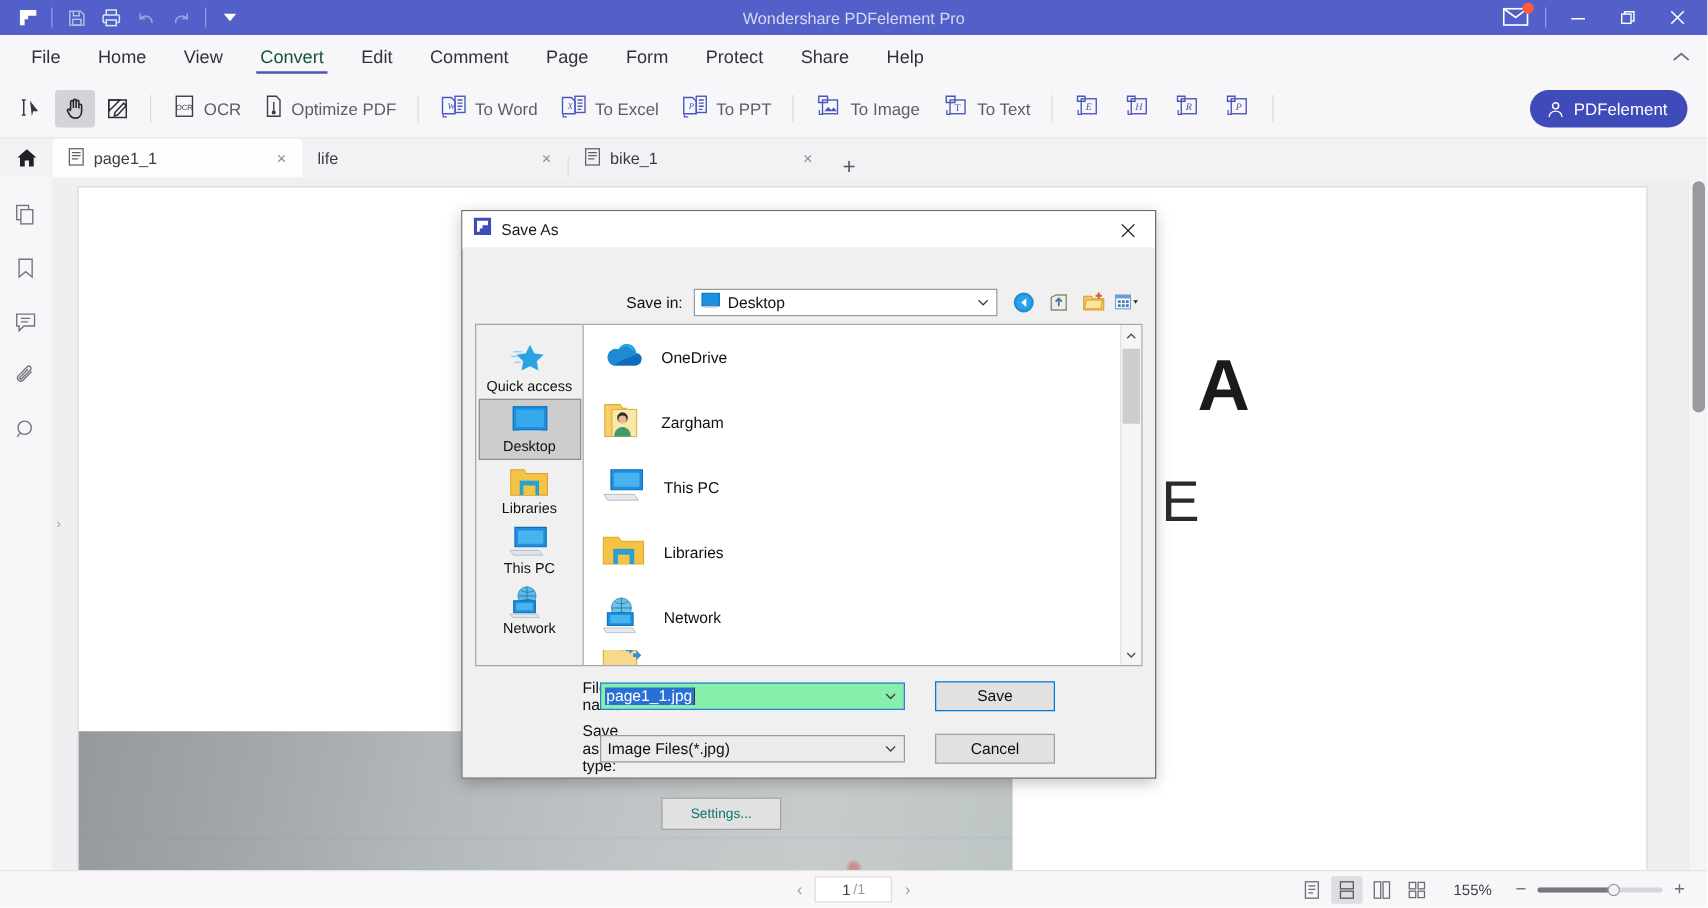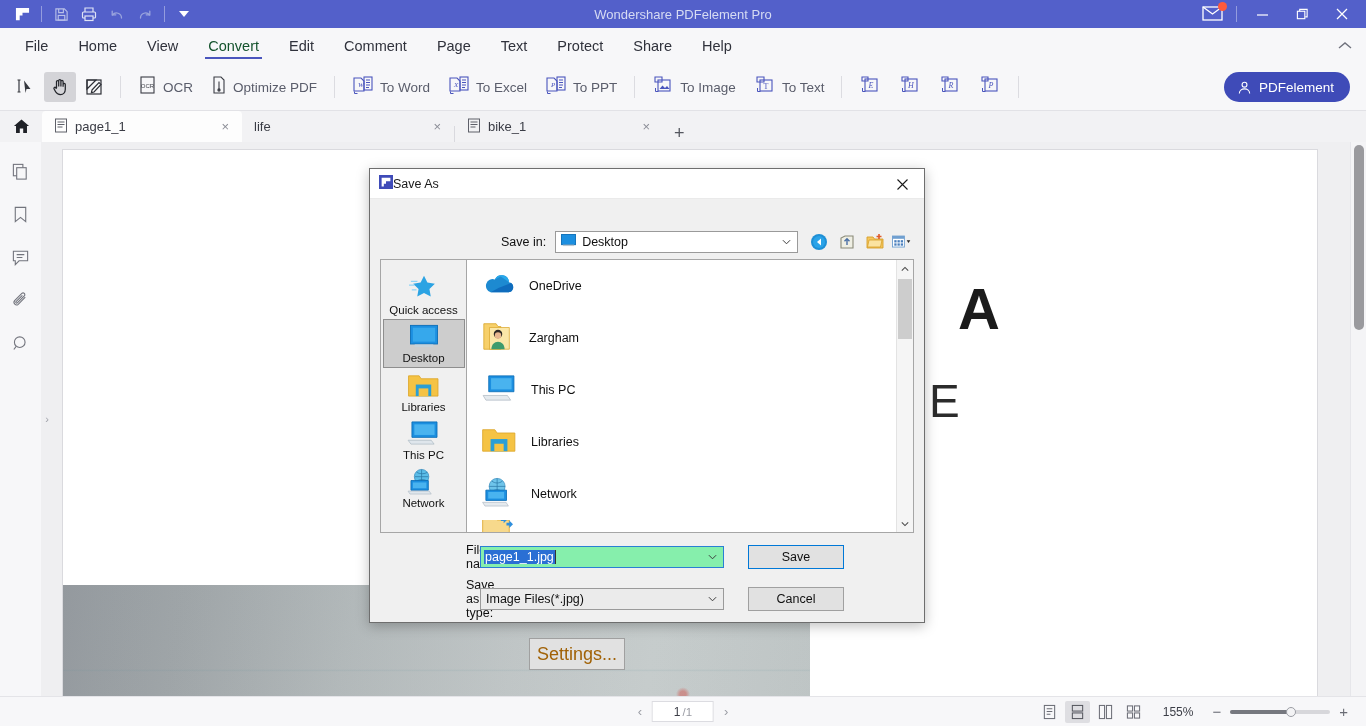--- a/index.html
+++ b/index.html
@@ -187,21 +187,21 @@
 
   
   .dialog {
     position: absolute; left: 369px; top: 168px; width: 556px; height: 455px;
     background: #f0f0f0; border: 1px solid #6e6e6e;
     box-shadow: 0 3px 12px rgba(0,0,0,.25);
     font-family: "Liberation Sans", sans-serif;
   }
   .dlg-title {
     height: 30px; background: #ffffff; display: flex; align-items: center;
-    padding-left: 9px; border-bottom: 1px solid #eaeaea;
+    padding-left: 9px; gap: 8px; border-bottom: 1px solid #eaeaea;
   }
   .dlg-title-text { font-size: 12.5px; color: #1a1a1a; }
   .dlg-close {
     position: absolute; right: 0; top: 0; width: 44px; height: 30px;
     display: flex; align-items: center; justify-content: center; cursor: pointer;
   }
   .savein-row { display: flex; align-items: center; padding: 8px 10px 6px 0; margin-top: 24px; }
   .savein-lbl { width: 186px; text-align: right; font-size: 12.5px; color: #101010; padding-right: 9px; }
   .combo {
     height: 22px; border: 1px solid #9a9a9a; background: #fff; display: flex; align-items: center;
@@ -252,22 +252,22 @@
   .fn-arrow { width: 22px; margin-left: auto; display: flex; align-items: center; justify-content: center; font-size: 9px; color: #3c3c3c; }
   .type-combo { width: 244px; height: 22px; border: 1px solid #9a9a9a; background: #ebebeb; }
   .dlg-btn {
     width: 96px; height: 24px; border: 1px solid #a0a0a0; background: #e1e1e1;
     font-size: 12.5px; color: #101010; display: flex; align-items: center; justify-content: center;
     cursor: pointer; margin-left: 24px;
   }
   .dlg-btn.primary { border: 1px solid #0078d7; background: #e1e1e1; }
   .settings-row { display: flex; justify-content: center; padding-top: 11px; padding-right: 130px; }
   .settings-btn {
-    width: 96px; height: 32px; border: 1px solid #a0a0a0; background: #e1e1e1;
-    font-size: 18px; color: #a16207; display: flex; align-items: center; justify-content: center; cursor: pointer;
+    width: 96px; height: 26px; border: 1px solid #a0a0a0; background: #e1e1e1;
+    font-size: 11px; color: #0f766e; display: flex; align-items: center; justify-content: center; cursor: pointer;
   }
 </style>
 </head>
 <body>
 
 <div id="app">
 
   <div class="titlebar">
     <div class="tb-left">
       <div class="tb-btn">
@@ -341,21 +341,21 @@
   </div>
 
   <div class="menubar">
     <div class="menu-item">File</div>
     <div class="menu-item">Home</div>
     <div class="menu-item">View</div>
     <div class="menu-item active">Convert</div>
     <div class="menu-item">Edit</div>
     <div class="menu-item">Comment</div>
     <div class="menu-item">Page</div>
-    <div class="menu-item">Text</div>
+    <div class="menu-item">Form</div>
     <div class="menu-item">Protect</div>
     <div class="menu-item">Share</div>
     <div class="menu-item">Help</div>
     <div class="menu-collapse">
       <svg width="14" height="9" viewBox="0 0 14 9" fill="none" stroke="#70727d" stroke-width="1.4">
           <path d="M1 7l6-5 6 5"></path>
         </svg>
     </div>
   </div>
 

